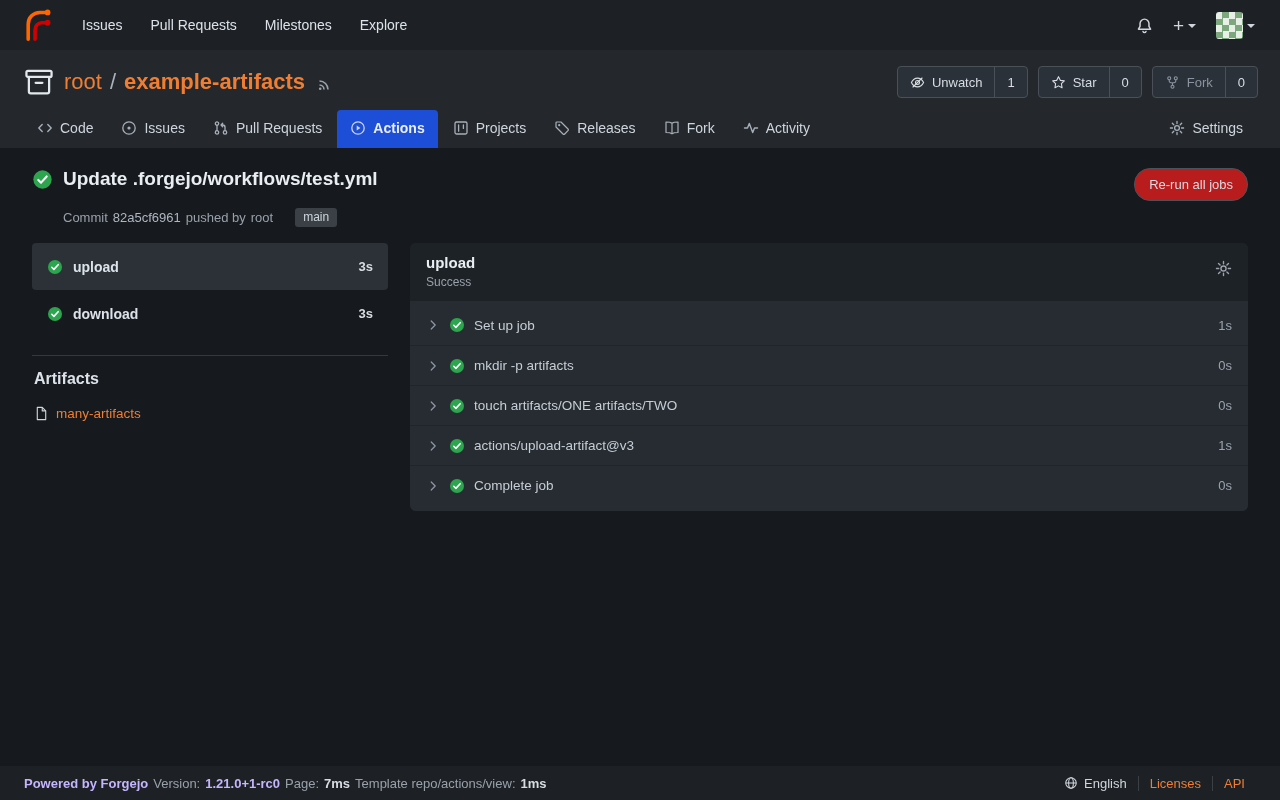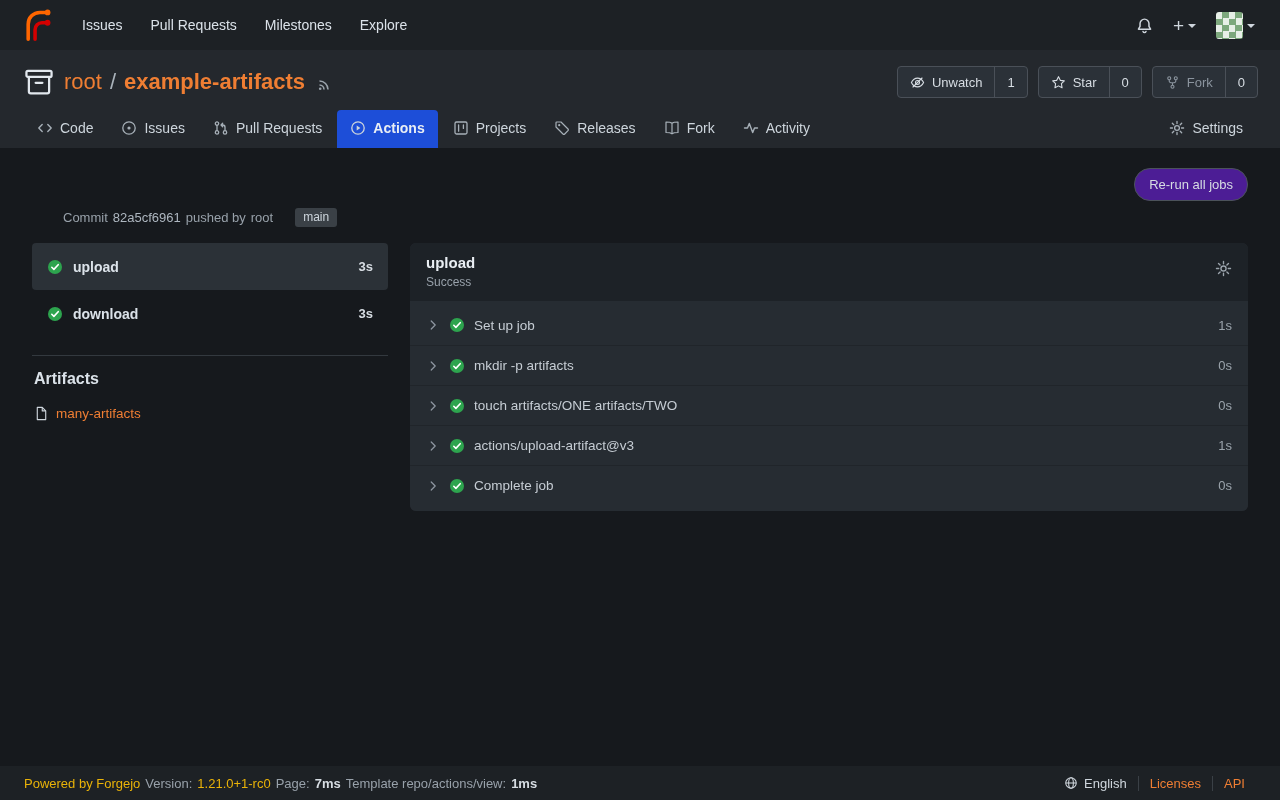--- a/index.html
+++ b/index.html
@@ -51,21 +51,21 @@
   .tab.active { background:#1d4ed8; font-weight:600; color:#e9eef4; }
   .tab.active .tab-ic { color:#cdd5dc; }
   .tabs-spacer { flex:1; }
 
   
   main { padding:20px 32px 0 32px; }
   .run-header { display:flex; align-items:flex-start; }
   .run-title-wrap { display:flex; align-items:center; gap:10px; }
   .run-title { font-size:19px; font-weight:700; color:#e9eef3; }
   .rerun-btn {
-    margin-left:auto; background:#4c1d95; border:1px solid #4b525a; color:#d7dde3;
+    margin-left:auto; background:#b91c1c; border:1px solid #4b525a; color:#d7dde3;
     font-size:13px; padding:8px 14px; border-radius:16px; cursor:pointer; font-family:inherit;
   }
   .commit-line { margin:7px 0 0 31px; color:#98a1aa; font-size:13px; display:flex; align-items:center; gap:5px; }
   .commit-sha { color:#aeb7c0; }
   .branch-badge { background:#3a4046; color:#cdd5dc; border-radius:3px; padding:2px 8px 3px; font-size:12px; margin-left:17px; }
 
   .columns { display:flex; gap:22px; margin-top:16px; align-items:flex-start; }
   .left-col { width:356px; flex-shrink:0; }
   .job-row { display:flex; align-items:center; gap:10px; height:47px; padding:0 15px; border-radius:4px; cursor:pointer; }
   .job-row.selected { background:#2b3137; }
@@ -88,21 +88,21 @@
   .step-label { color:#c6cdd4; font-size:13.5px; }
   .step-dur { margin-left:auto; color:#9aa3ab; font-size:13px; }
 
   
   footer {
     position:absolute; left:0; bottom:0; width:1280px; height:34px;
     background:#1d2125; display:flex; align-items:center; padding:0 24px;
     font-size:13px; color:#98a1aa;
   }
   .foot-left { display:flex; align-items:center; gap:5px; }
-  .foot-link { color:#eab308; }
+  .foot-link { color:#c4b5fd;font-weight:bold; }
   .foot-strong { color:#d7dde3; font-weight:700; }
   .foot-right { margin-left:auto; display:flex; align-items:center;justify-content:flex-end; }
   .foot-item { display:flex; align-items:center; gap:6px; padding:0 11px; }
   .foot-item + .foot-item { border-left:1px solid #3a4046; }
   .foot-item.lang { color:#cfd6dd; }
   .foot-item.orange { color:#ef7e33; }
 </style>
 </head>
 <body>
 
@@ -258,20 +258,27 @@
         <circle cx="8" cy="8" r="2.4"></circle>
         <path d="M8 1.4 v2.1 M8 12.5 v2.1 M1.4 8 h2.1 M12.5 8 h2.1 M3.3 3.3 l1.5 1.5 M11.2 11.2 l1.5 1.5 M12.7 3.3 l-1.5 1.5 M4.8 11.2 l-1.5 1.5"></path>
       </svg>
       <span>Settings</span>
     </a>
   </nav>
 </header>
 
 <main>
   <div class="run-header">
+    <div class="run-title-wrap">
+      <svg width="21" height="21" viewBox="0 0 16 16">
+        <circle cx="8" cy="8" r="7" fill="#2da44e"></circle>
+        <path d="M4.8 8.3 l2.1 2.1 4.3 -4.7" stroke="#ffffff" stroke-width="1.6" fill="none" stroke-linecap="round" stroke-linejoin="round"></path>
+      </svg>
+      <span class="run-title">Update .forgejo/workflows/test.yml</span>
+    </div>
     <button class="rerun-btn">Re-run all jobs</button>
   </div>
   <div class="commit-line">
     <span>Commit</span>
     <a class="commit-sha">82a5cf6961</a>
     <span>pushed by</span>
     <a>root</a>
     <a class="branch-badge">main</a>
   </div>
 

